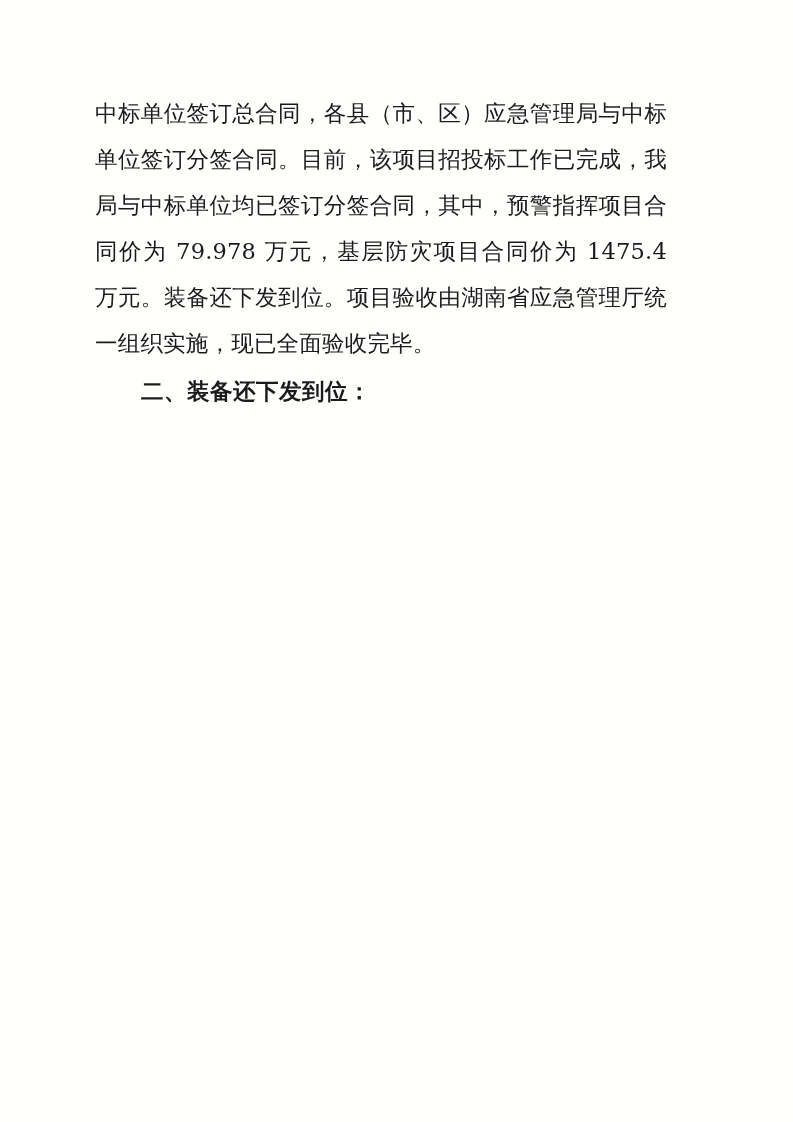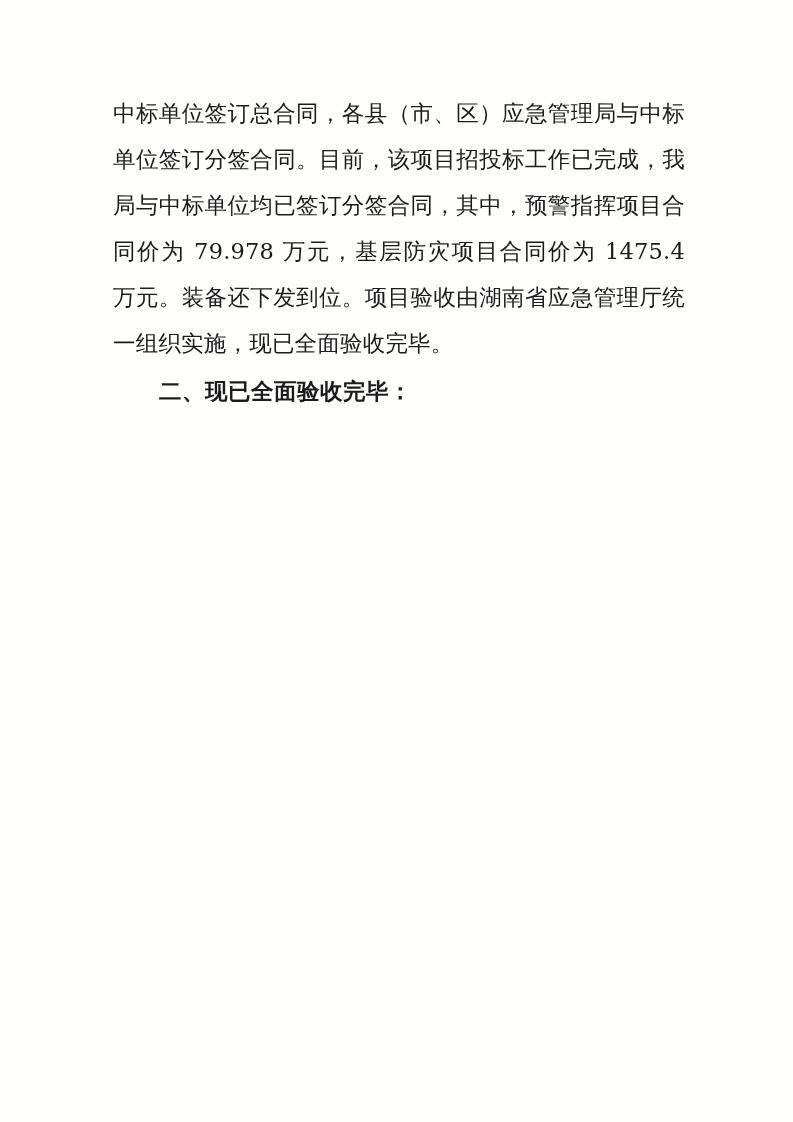--- a/index.html
+++ b/index.html
@@ -16,21 +16,21 @@
   }
   .page {
     position: relative;
     width: 793px;
     height: 1122px;
     background: #fffffe;
     box-sizing: border-box;
   }
   .content {
     position: absolute;
-    left: 113px;
+    left: 95px;
     top: 90px;
     width: 572px;
   }
   .body-paragraph {
     font-size: 22.5px;
     line-height: 46px;
     text-align: justify;
     text-justify: inter-ideograph;
     letter-spacing: 0.2px;
     color: #1b1b1b;
@@ -53,17 +53,17 @@
   }
 </style>
 </head>
 <body>
 
 <div class="page">
   <div class="content">
 
     <p class="body-paragraph">中标单位签订总合同，各县（市、区）应急管理局与中标单位签订分签合同。目前，该项目招投标工作已完成，我局与中标单位均已签订分签合同，其中，预警指挥项目合同价为 79.978 万元，基层防灾项目合同价为 1475.4 万元。装备还下发到位。项目验收由湖南省应急管理厅统一组织实施，现已全面验收完毕。</p>
 
-    <p class="heading-paragraph">二、现已全面验收完毕：</p>
+    <p class="heading-paragraph">二、装备还下发到位：</p>
 
     <div class="spacer-blank"></div>
   </div>
 </div>
 
 </body></html>

